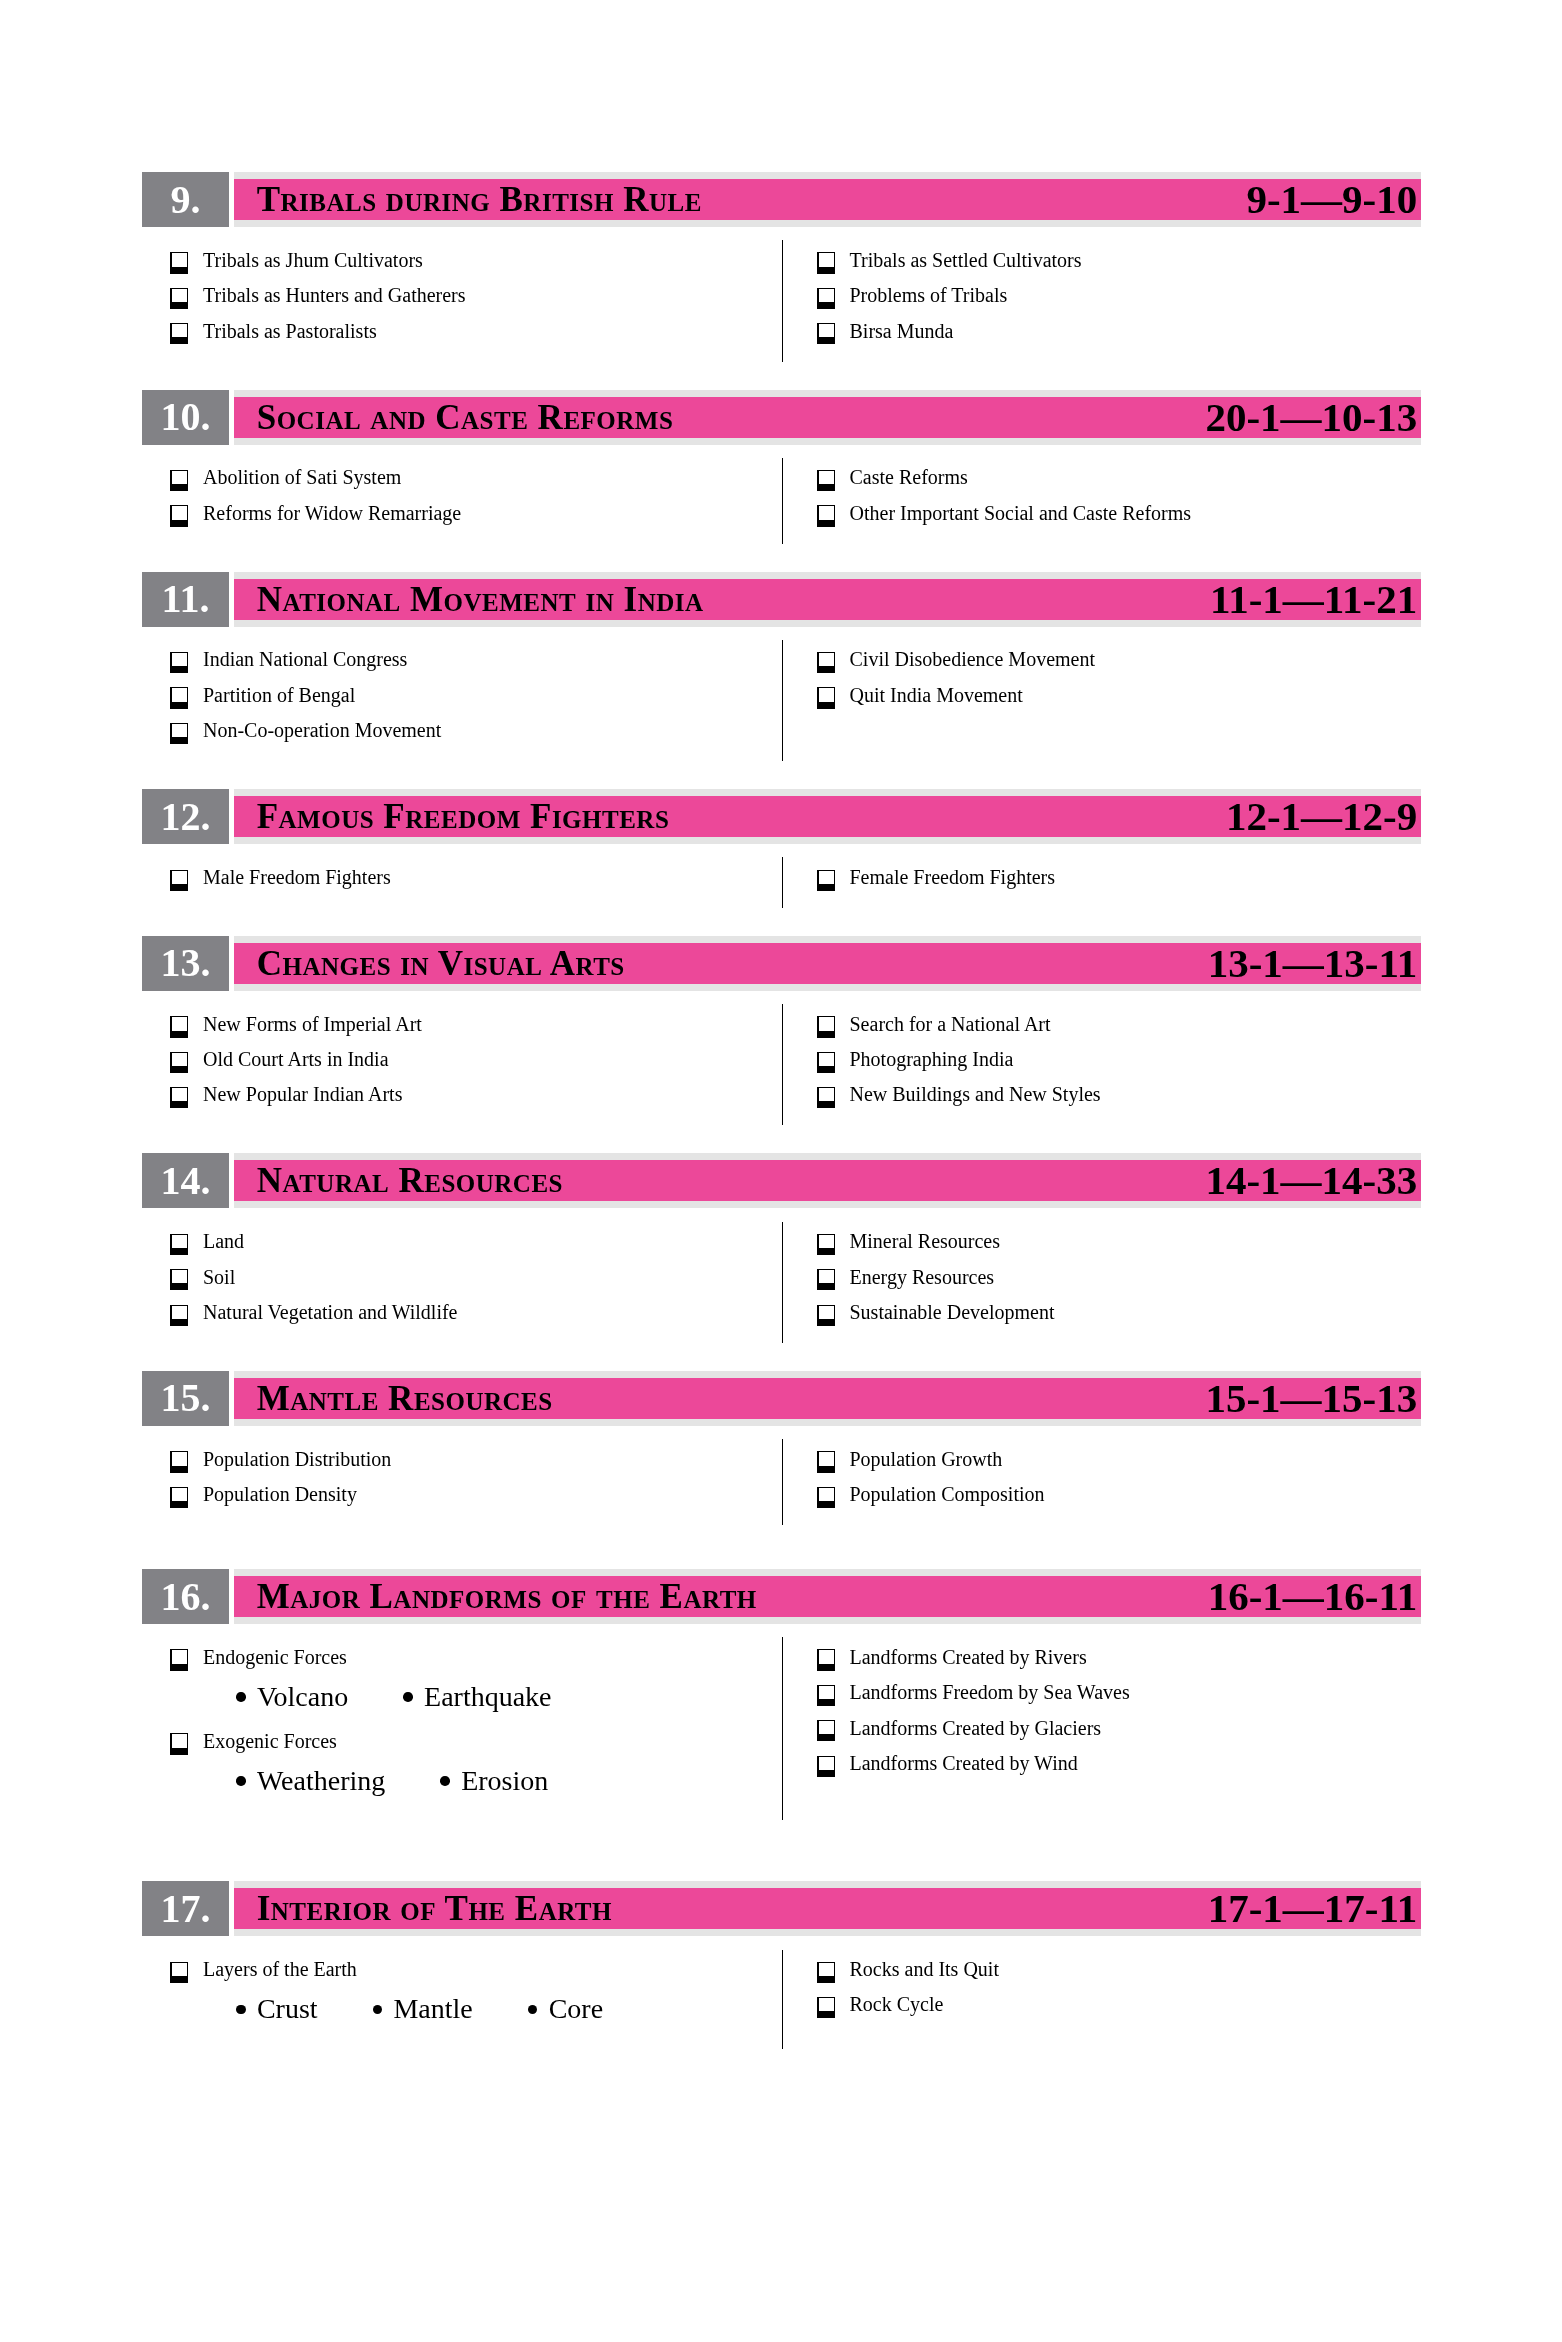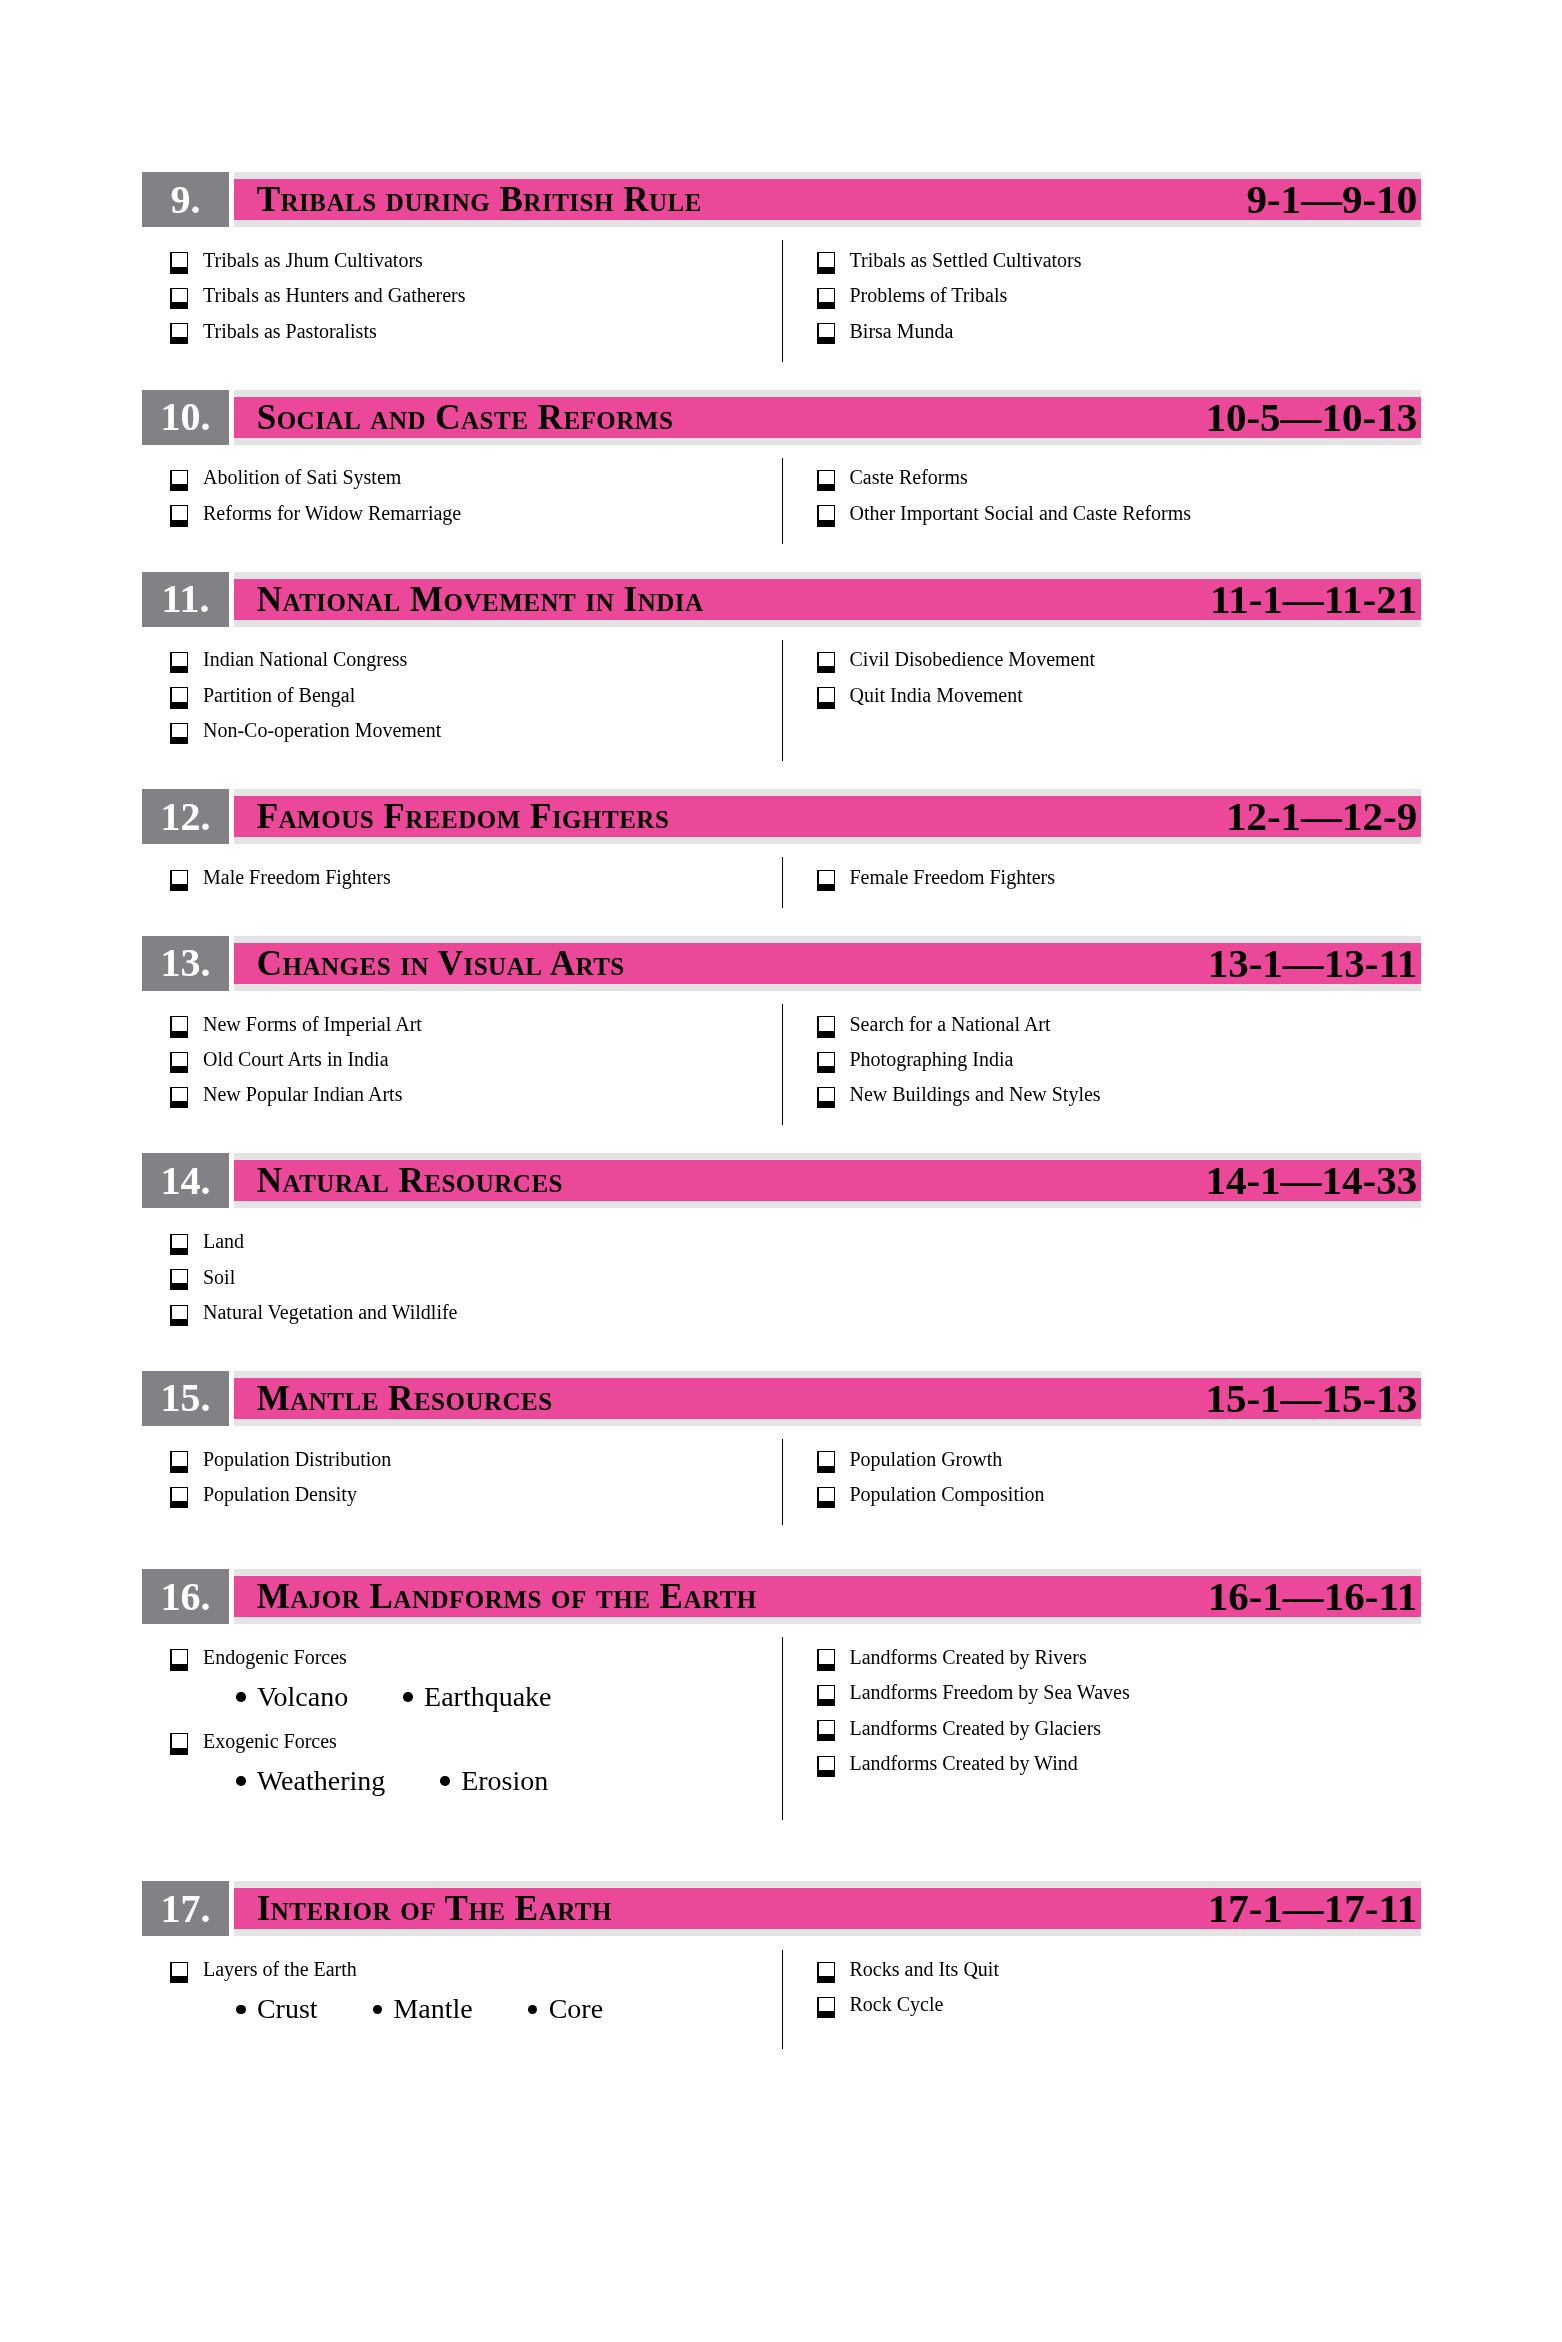--- a/index.html
+++ b/index.html
@@ -161,21 +161,21 @@
           </div>
         </div>
       </div>
       <div class="section">
         <div class="sec-header">
           <div class="num-box">10.</div>
           <div class="header-right">
             <div class="strip"></div>
             <div class="band">
               <span class="sec-title">Social and Caste Reforms</span>
-              <span class="sec-pages">10-5—10-13</span>
+              <span class="sec-pages">20-1—10-13</span>
             </div>
             <div class="strip"></div>
           </div>
         </div>
         <div class="items">
           <div class="col col-left">
             <div class="item">
               <span class="checkbox"></span>
               <span class="item-label">Abolition of Sati System</span>
             </div>
@@ -325,20 +325,34 @@
             </div>
             <div class="item">
               <span class="checkbox"></span>
               <span class="item-label">Soil</span>
             </div>
             <div class="item">
               <span class="checkbox"></span>
               <span class="item-label">Natural Vegetation and Wildlife</span>
             </div>
           </div>
+          <div class="col col-right">
+            <div class="item">
+              <span class="checkbox"></span>
+              <span class="item-label">Mineral Resources</span>
+            </div>
+            <div class="item">
+              <span class="checkbox"></span>
+              <span class="item-label">Energy Resources</span>
+            </div>
+            <div class="item">
+              <span class="checkbox"></span>
+              <span class="item-label">Sustainable Development</span>
+            </div>
+          </div>
         </div>
       </div>
       <div class="section">
         <div class="sec-header">
           <div class="num-box">15.</div>
           <div class="header-right">
             <div class="strip"></div>
             <div class="band">
               <span class="sec-title">Mantle Resources</span>
               <span class="sec-pages">15-1—15-13</span>

